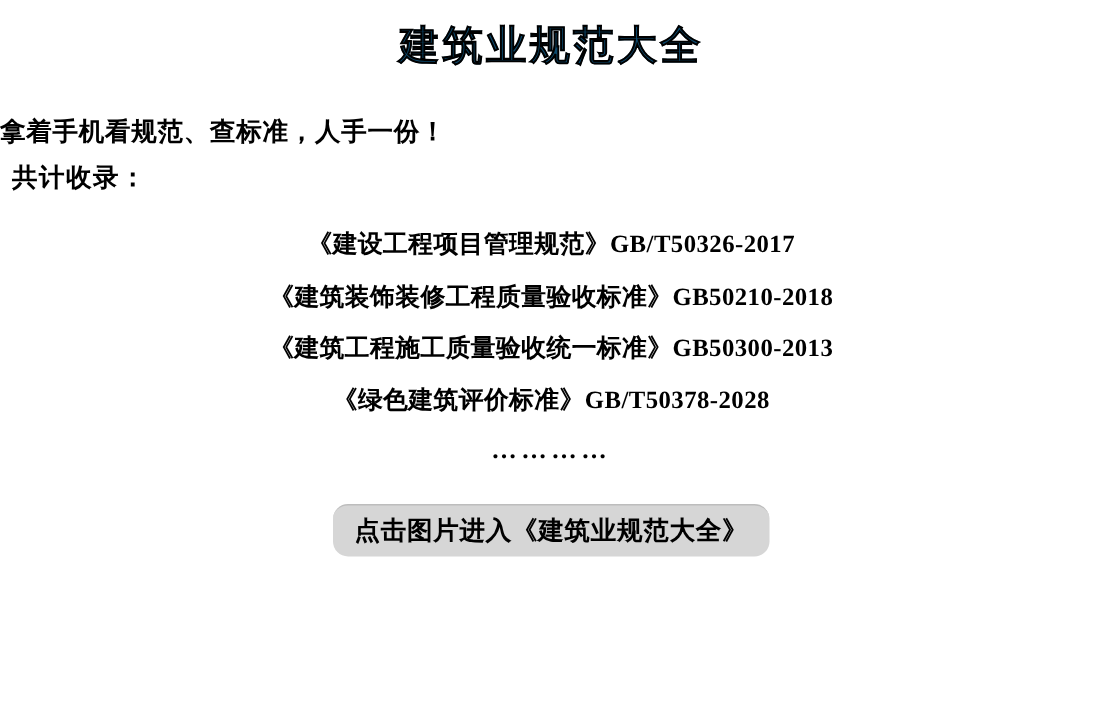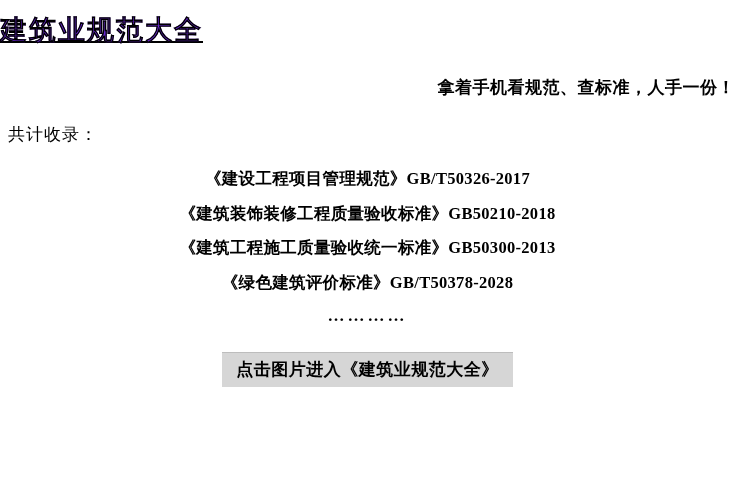--- a/index.html
+++ b/index.html
@@ -14,44 +14,43 @@
     color: #000000;
     overflow: hidden;
   }
   .page {
     position: relative;
     width: 735px;
     height: 482px;
     box-sizing: border-box;
   }
   .title {
-    text-align: left;
+    text-align: center;
     font-size: 27px;
     font-weight: bold;
     letter-spacing: 2px;
     margin: 8px 0 0 0;
     padding: 4px 0 2px 0;
     font-family: "DejaVu Sans", "Liberation Sans", sans-serif;
-    color: #6d28d9;
-    text-decoration: underline;
+    color: #0c4a6e;
     -webkit-text-stroke: 0.4px #000;
   }
   .subtitle {
-    text-align: right;
+    text-align: left;
     font-size: 17px;
     font-weight: bold;
     margin-top: 26px;
     font-family: "Liberation Serif", "DejaVu Serif", serif;
     letter-spacing: 0.5px;
   }
   .section-label {
-    margin-top: 24px;
+    margin-top: 8px;
     margin-left: 8px;
     font-size: 17px;
-    font-weight: normal;
+    font-weight: bold;
     text-align: left;
     letter-spacing: 1px;
   }
   .list {
     margin-top: 16px;
   }
   .list-item {
     text-align: center;
     font-size: 16.5px;
     font-weight: bold;
@@ -72,20 +71,21 @@
   }
   .cta {
     display: inline-block;
     background: #d6d6d6;
     border-top: 1px solid #bdbdbd;
     padding: 5px 14px 6px 14px;
     font-size: 17px;
     font-weight: bold;
     letter-spacing: 0.5px;
     color: #000;
+    border-radius: 10px;
   }
 </style>
 </head>
 <body>
 
 <div class="page">
 
   <div class="title">建筑业规范大全</div>
 
   <div class="subtitle">拿着手机看规范、查标准，人手一份！</div>

